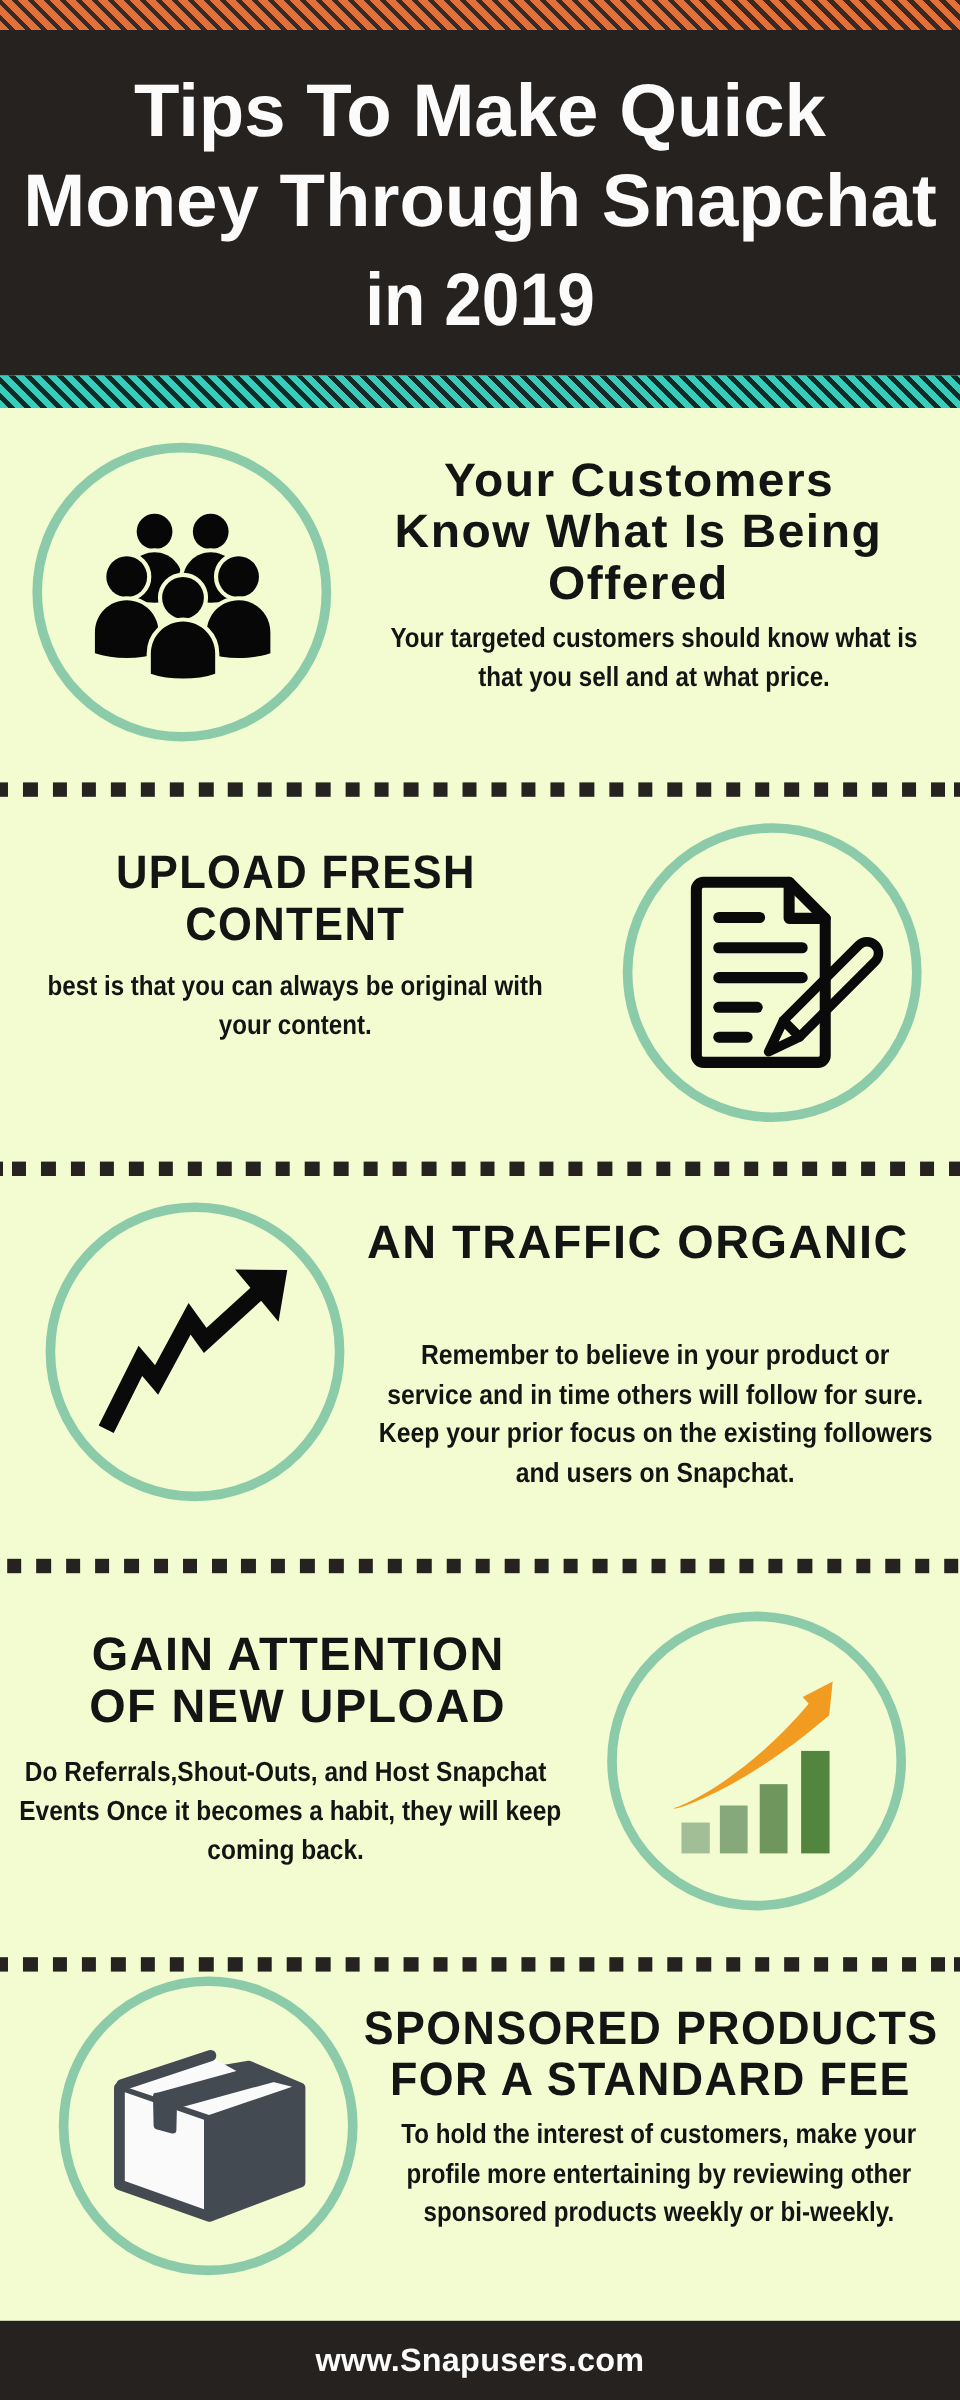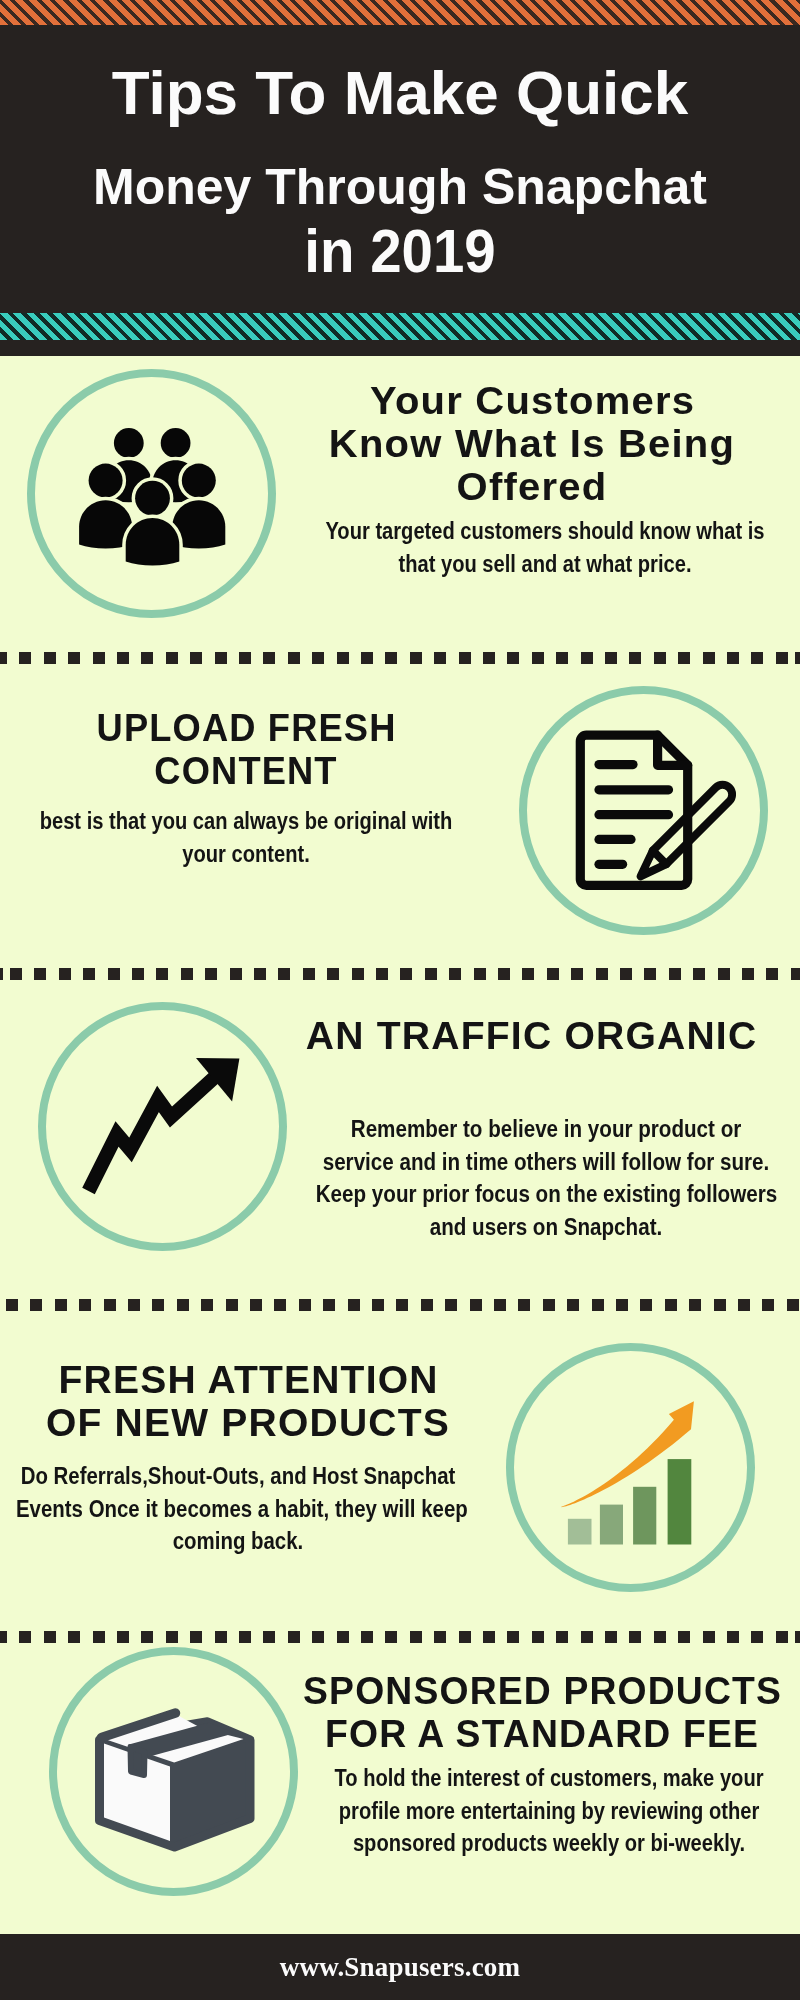--- a/index.html
+++ b/index.html
@@ -3,33 +3,33 @@
 <meta charset="utf-8">
 <title>Infographic</title>
 <style>
   html,body{margin:0;padding:0;}
   body{width:800px;height:2000px;background:#f2fcd0;
        font-family:"Liberation Sans",sans-serif;overflow:hidden;
        -webkit-font-smoothing:antialiased;}
   .page{position:relative;width:800px;height:2000px;background:#f2fcd0;}
 
   
-  .header{position:absolute;left:0;top:0;width:800px;height:356px;background:#262220;}
+  .header{position:absolute;left:0;top:0;width:800px;height:313px;background:#262220;}
   .stripe-top{position:absolute;left:0;top:0;width:800px;height:25px;
       background:repeating-linear-gradient(45deg,
         #e2703a 0px,#e2703a 5.66px,
         #3a2920 5.66px,#3a2920 9.42px);}
   .stripe-bot{position:absolute;left:0;top:313px;width:800px;height:27px;
       background:repeating-linear-gradient(45deg,
         #39ccbd 0px,#39ccbd 5.3px,
         #112a26 5.3px,#112a26 9.4px);}
   .title{position:absolute;left:0;width:800px;text-align:center;color:#fbfbfb;
       font-weight:bold;font-family:"Liberation Sans",sans-serif;}
   .t1{top:62px;font-size:62px;line-height:62px;}
-  .t2{top:156px;font-size:50px;line-height:62px;}
+  .t2{top:137px;font-size:62px;line-height:62px;}
   .t3{top:220px;font-size:62px;line-height:62px;transform:scaleX(0.91);}
 
   
   .divider{position:absolute;left:0;width:800px;height:12px;
       background:repeating-linear-gradient(to right,
         #262220 0px,#262220 12px,
         rgba(0,0,0,0) 12px,rgba(0,0,0,0) 24.4px);}
 
   
   .circ{position:absolute;width:249px;height:249px;border-radius:50%;
@@ -45,21 +45,21 @@
   #h2{transform:scaleX(0.931);}
   #h3{transform:scaleX(1.002);}
   #h4{transform:scaleX(1.001);}
   #h5{transform:scaleX(0.957);}
   #b3{transform:scaleX(0.896);}
   #b4{transform:scaleX(0.888);}
 
   
   .footer{position:absolute;left:0;top:1934px;width:800px;height:66px;background:#262220;}
   .footer-text{position:absolute;left:0;top:18px;width:800px;text-align:center;
-      color:#fbfbfb;font-weight:bold;font-size:27px;letter-spacing:0.2px;font-family:Liberation Serif, serif;}
+      color:#fbfbfb;font-weight:bold;font-size:27px;letter-spacing:0.2px;}
 </style>
 </head>
 <body>
 
 <div class="page">
 
   <div class="header">
     <div class="title t1">Tips To Make Quick</div>
     <div class="title t2">Money Through Snapchat</div>
     <div class="title t3">in 2019</div>
@@ -138,21 +138,21 @@
 
   <div class="circ" id="c4" style="left:506px;top:1343px;">
     <svg width="249" height="249" viewBox="506 1343 249 249">
       <rect x="567.9" y="1518.8" width="23.6" height="25.7" fill="#a2be97"></rect>
       <rect x="599.9" y="1504.6" width="23.1" height="39.9" fill="#87a87a"></rect>
       <rect x="633.1" y="1486.8" width="23.2" height="57.7" fill="#6e965d"></rect>
       <rect x="667.6" y="1459.1" width="23.7" height="85.4" fill="#52863e"></rect>
       <path d="M561.3 1506.8 C559.3 1508.1 614.3 1490.2 673.9 1419.8 L668.9 1414.1 L693.9 1401.2 L691.0 1429.3 C617.9 1492.2 559.7 1510.0 561.3 1506.8 Z" fill="#f29b21"></path>
     </svg>
   </div>
-  <div class="head" id="h4" style="left:0px;top:1358px;width:496px;"><span>FRESH ATTENTION</span><br><span>OF NEW PRODUCTS</span></div>
+  <div class="head" id="h4" style="left:0px;top:1358px;width:496px;"><span>GAIN ATTENTION</span><br><span>OF NEW UPLOAD</span></div>
   <div class="bodytext" id="b4" style="left:-12px;top:1460px;width:500px;"><span>Do Referrals,Shout-Outs, and Host Snapchat</span><br><span>Events Once it becomes a habit, they will keep</span><br><span>coming back.</span></div>
 
   <div class="divider" style="top:1631px;background-position:-5px 0;"></div>
 
   <div class="circ" id="c5" style="left:49px;top:1647px;">
     <svg width="249" height="249" viewBox="49 1647 249 249">
 
       <path d="M99.5 1740 L207.5 1721.8 L250 1740 L250 1818.5 L174.5 1847 L99.5 1820.5 Z" fill="#434a52" stroke="#434a52" stroke-width="9" stroke-linejoin="round"></path>
 
       <path d="M104 1743.5 L170 1766.5 L170 1841 L104 1817.5 Z" fill="#fafafa"></path>

